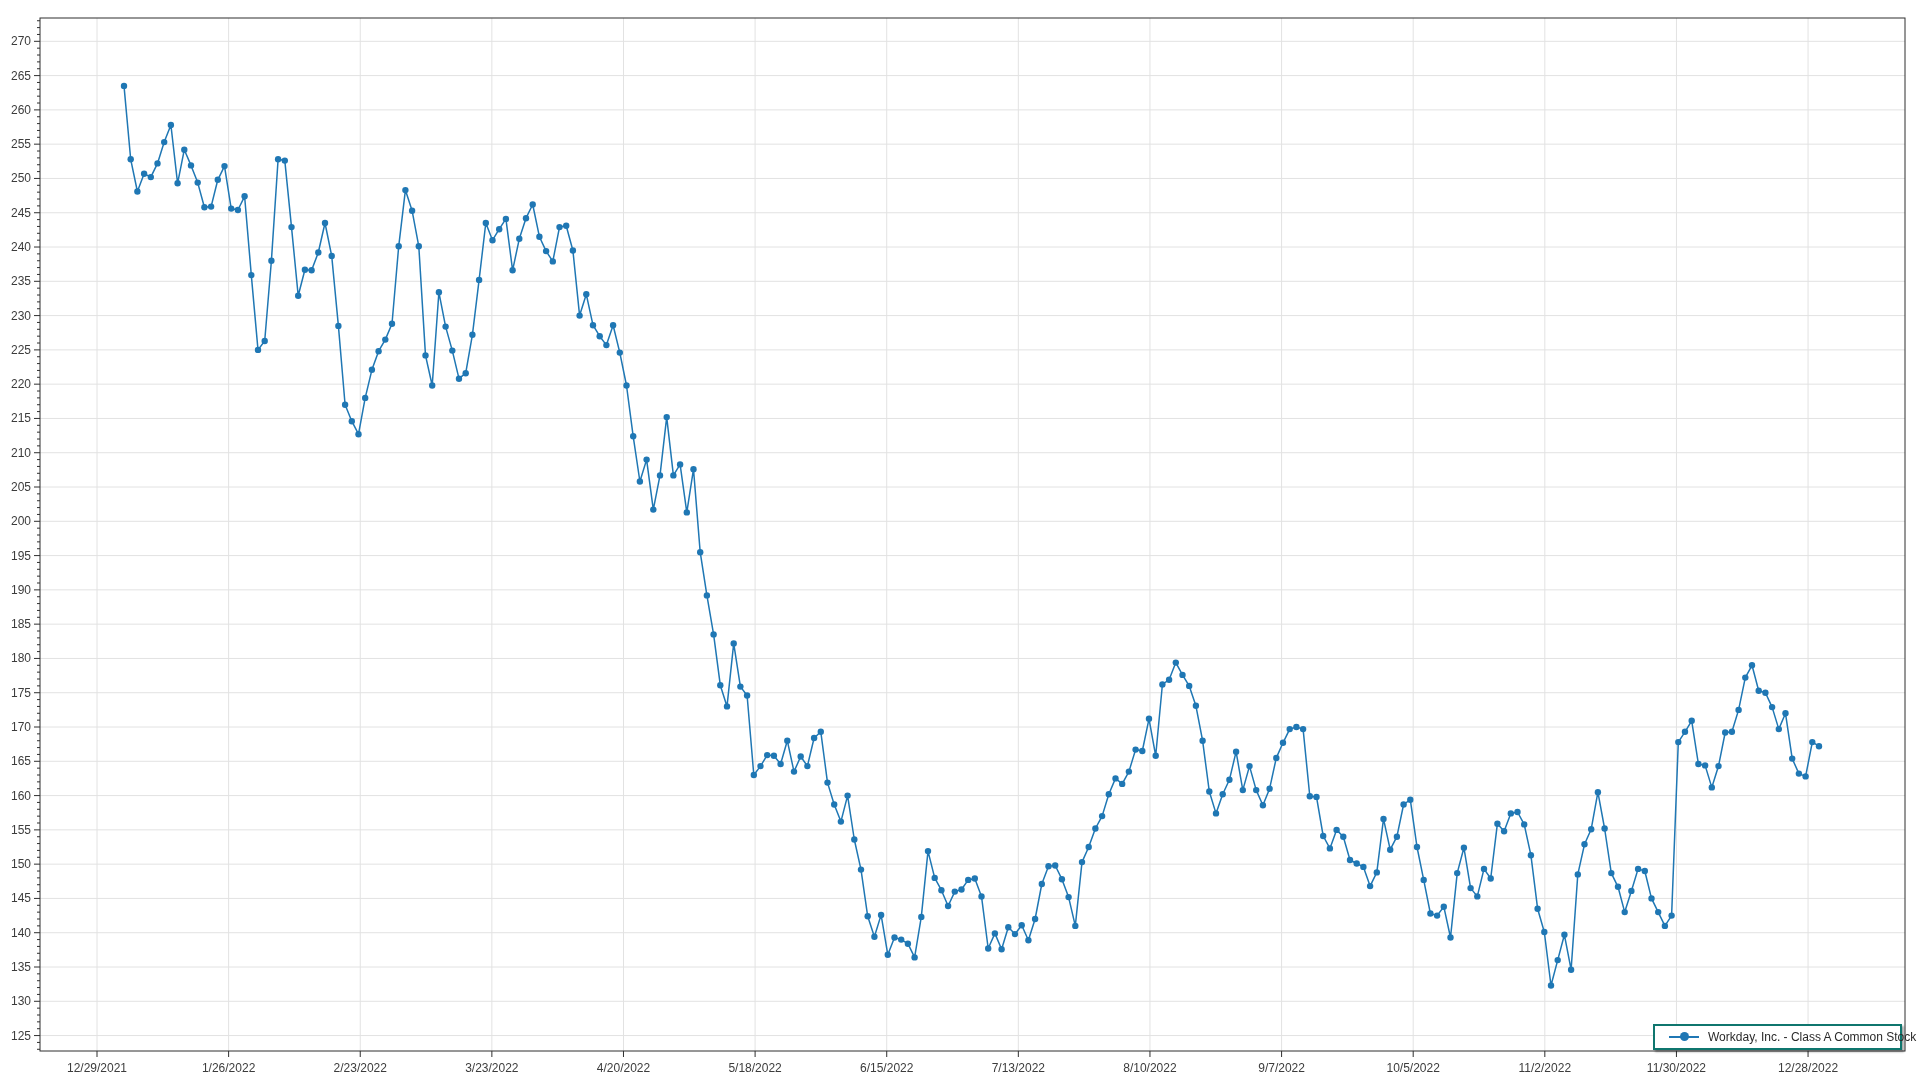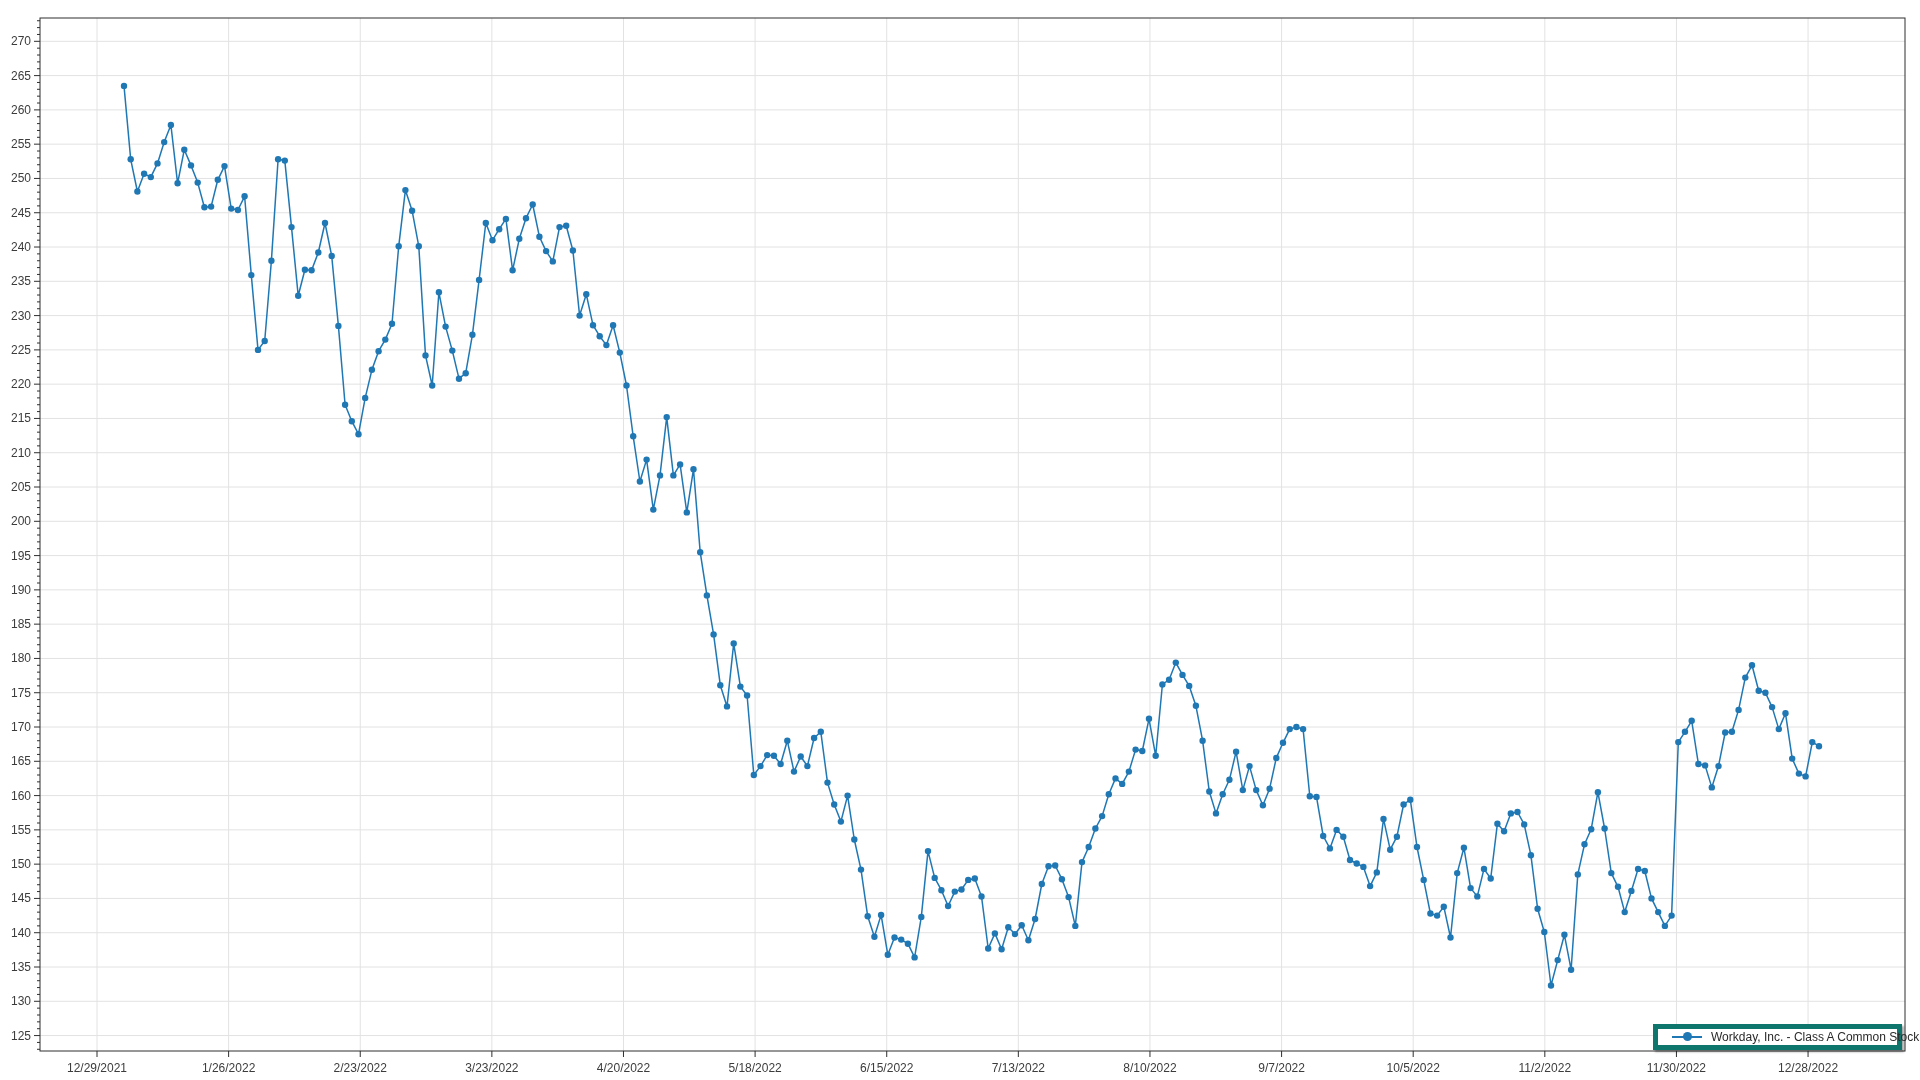--- a/index.html
+++ b/index.html
@@ -2,21 +2,21 @@
 <html><head>
 <meta charset="utf-8">
 <style>
   html,body{margin:0;padding:0;background:#ffffff;}
   body{width:1920px;height:1080px;position:relative;overflow:hidden;
        font-family:"Liberation Sans","DejaVu Sans",sans-serif;}
   #chart-root{position:absolute;left:0;top:3px;width:1649px;height:1080px;}
   #chart-svg{position:absolute;left:0;top:0;}
   #legend-box{
     position:absolute;left:1653px;top:1021px;width:249px;height:26px;
-    background:#ffffff;border:5px solid #0f766e;
+    background:#ffffff;border:2px solid #0f766e;
     box-shadow:2px 2px 2px rgba(0,0,0,0.35);
     display:flex;align-items:center;box-sizing:border-box;
     padding-left:14px;z-index:5;
   }
   #legend-marker{position:relative;width:30px;height:10px;flex:0 0 auto;}
   #legend-marker .lm-line{position:absolute;left:0;top:4px;width:30px;height:2px;background:#1f77b4;}
   #legend-marker .lm-dot{position:absolute;left:11px;top:0px;width:9px;height:9px;border-radius:50%;background:#1f77b4;}
   #legend-label{margin-left:9px;font-size:12px;color:#2a2a2a;white-space:nowrap;}
 </style>
 </head>

